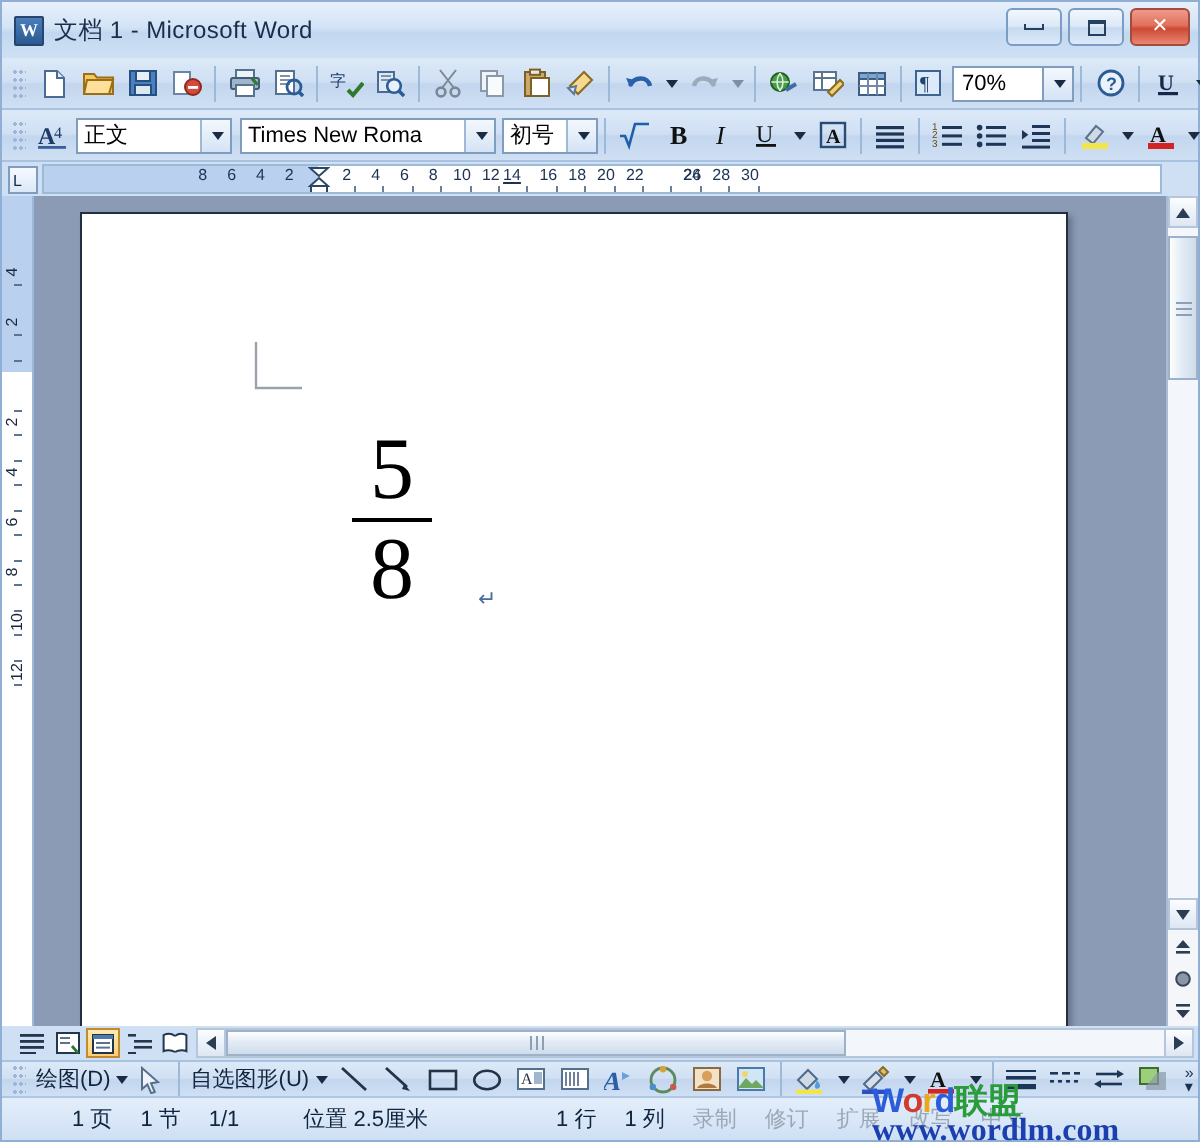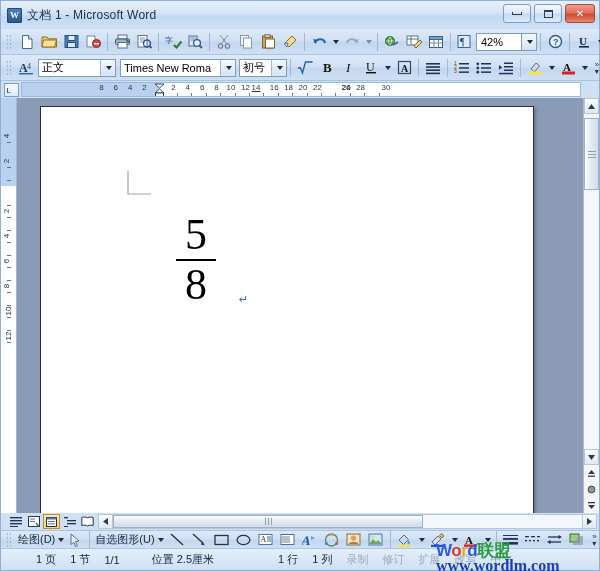--- a/index.html
+++ b/index.html
@@ -106,21 +106,21 @@
   .combo {
     height: 18px; border: 1px solid #7f9dbf; background: #fff;
     display: flex; align-items: center; flex: none;
   }
   .combo .val { flex: 1; padding: 0 3px; font-size: 11px; color: #000; overflow: hidden;
     white-space: nowrap; }
   .combo .btn { width: 15px; height: 16px; border-left: 1px solid #9fb8d5;
     background: linear-gradient(to bottom,#f4f8fd,#d4e3f5);
     display: flex; align-items: center; justify-content: center; }
   .style-combo { width: 78px; }
-  .font-combo { width: 116px; }
+  .font-combo { width: 128px; }
   .size-combo { width: 48px; }
 
   
   .hruler-wrap { height: 17px; display: flex; align-items: stretch; flex: none;
     background: #cfe0f4; padding: 1px 0 0 0; }
   .tabsel { width: 20px; display: flex; align-items: center; justify-content: center; flex: none; }
   .tabsel .box { width: 15px; height: 14px; border: 1px solid #7f9dbf;
     background: linear-gradient(to bottom,#f6faff,#dbe8f8); font-size: 8px;
     display:flex;align-items:flex-end;justify-content:flex-start;padding:0 0 1px 2px;color:#102a4c;}
   .hruler { position: relative; flex: 1; background: #fff; height: 15px;
@@ -355,21 +355,21 @@
         </svg>
     </div>
     <div class="sep"></div>
 
     <div class="tb-btn">
       <svg width="16" height="15" viewBox="0 0 16 15">
           <rect x="1" y="1.5" width="12" height="12" fill="#dbe9fa" stroke="#3d6492"></rect>
           <text x="3" y="11" font-size="10" fill="#20456f" font-family="serif">¶</text>
         </svg>
     </div>
-    <div class="zoom-box">42%</div>
+    <div class="zoom-box">70%</div>
     <div class="zoom-drop">
         <span class="dd-arrow"></span>
       </div>
     <div class="sep"></div>
     <div class="tb-btn">
       <svg width="15" height="15" viewBox="0 0 15 15">
           <circle cx="7.5" cy="7.5" r="6" fill="#e9f1fb" stroke="#2b5c96" stroke-width="1.4"></circle>
           <text x="5" y="11" font-size="9" fill="#2b5c96" font-family="sans-serif" font-weight="bold">?</text>
         </svg>
     </div>
@@ -551,21 +551,21 @@
         <div class="hr-num" style="left: 281px;">20</div>
         <div class="hr-tick" style="left: 284.6px;"></div>
         <div class="hr-num" style="left: 295.4px;">22</div>
         <div class="hr-tick" style="left: 299px;"></div>
         <div class="hr-num" style="left: 324px;">24</div>
         <div class="hr-tick" style="left: 313.4px;"></div>
         <div class="hr-num" style="left: 324.2px;">26</div>
         <div class="hr-tick" style="left: 327.8px;"></div>
         <div class="hr-num" style="left: 338.6px;">28</div>
         <div class="hr-tick" style="left: 342.2px;"></div>
-        <div class="hr-num" style="left: 364px;">30</div>
+        <div class="hr-num" style="left: 353px;">30</div>
         <div class="hr-tick" style="left: 356.6px;"></div>
         <div class="indent-marker" style="left: 132px; top: 0px;"><svg width="11" height="15" viewBox="0 0 11 15">
             <path d="M1 1h9l-4.5 4z" fill="#fff" stroke="#2c4766"></path>
             <path d="M5.5 6l4.5 4H1z" fill="#fff" stroke="#2c4766"></path>
             <rect x="1.5" y="10" width="8" height="4" fill="#fff" stroke="#2c4766"></rect>
           </svg></div>
       </div>
   </div>
 
   <div class="main">

